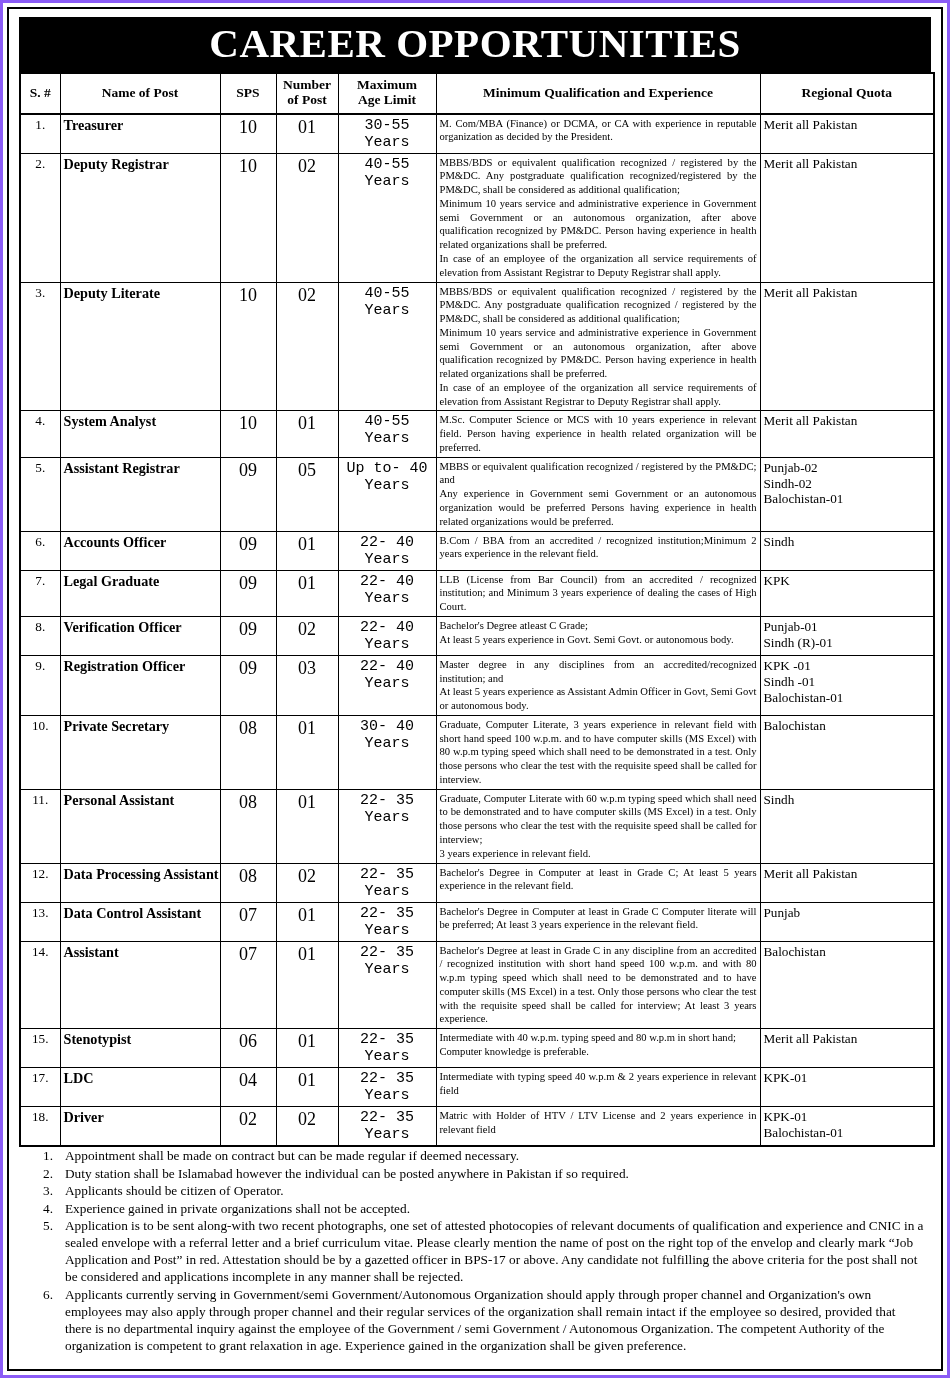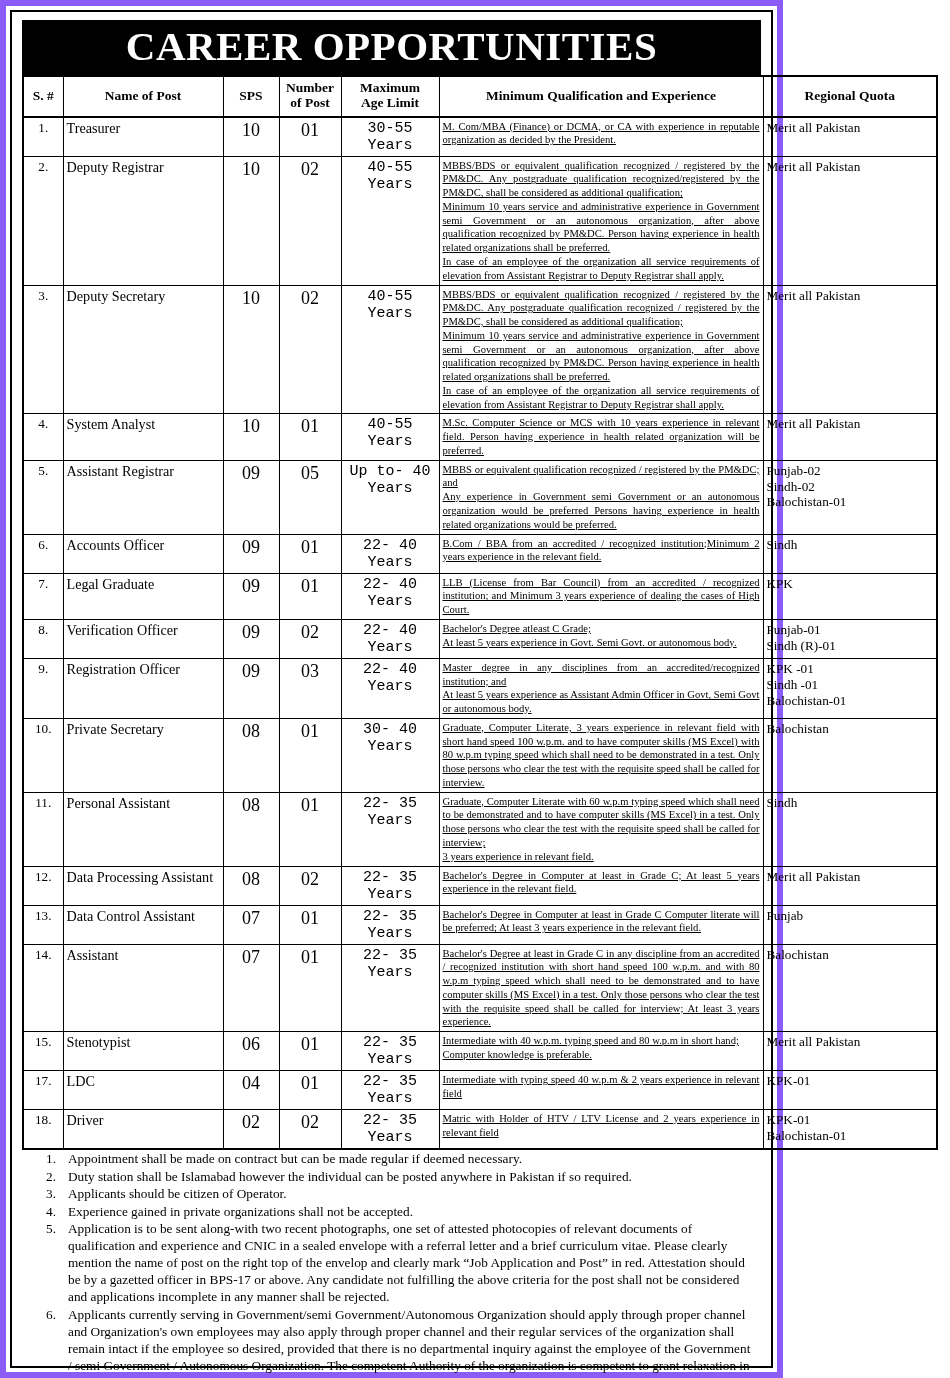--- a/index.html
+++ b/index.html
@@ -11,23 +11,23 @@
     width: 950px;
     height: 1378px;
     font-family: "Liberation Serif", "DejaVu Serif", serif;
     color: #000000;
     overflow: hidden;
   }
 
   
   .page-frame {
     box-sizing: border-box;
-    width: 783px;
+    width: 950px;
     height: 1378px;
-    border: 6px solid #8b5cf6;
+    border: 3px solid #8b5cf6;
     padding: 4px;
     background: #fff;
   }
   .page-inner {
     box-sizing: border-box;
     width: 100%;
     height: 100%;
     border: 2px solid #000;
     padding: 6px 10px 6px 10px;
     background: #fff;
@@ -90,21 +90,21 @@
   col.c-age   { width: 98px; }
   col.c-qual  { width: 324px; }
   col.c-quota { width: 174px; }
 
   td.sn {
     text-align: center;
     font-size: 13.2px;
     padding-top: 5px;
   }
   td.post {
-    font-weight: normal;
+    font-weight: bold;
     font-size: 14.2px;
     padding-top: 4px;
     padding-left: 8px;
     white-space: nowrap;
   }
   td.sps, td.num {
     text-align: center;
     font-size: 18px;
     padding-top: 5px;
   }
@@ -112,21 +112,20 @@
     text-align: center;
     font-size: 15px;
     padding-top: 5px;
     font-family: Liberation Mono, monospace;
   }
   td.qual {
     font-size: 10.6px;
     line-height: 1.30;
     text-align: justify;
     padding: 4px 5px 3px 5px;
-    text-decoration: underline;
   }
   td.quota {
     font-size: 13.2px;
     line-height: 1.20;
     padding: 4px 4px 3px 7px;
     vertical-align: top;
   }
   td.quota .qline { display: block; white-space: nowrap; }
   td.qual .ql { display: block; }
 
@@ -223,21 +222,21 @@
               <span class="ql">MBBS/BDS or equivalent qualification recognized / registered by the PM&amp;DC. Any postgraduate qualification recognized/registered by the PM&amp;DC, shall be considered as additional qualification;</span>
               <span class="ql">Minimum 10 years service and administrative experience in Government semi Government or an autonomous organization, after above qualification recognized by PM&amp;DC. Person having experience in health related organizations shall be preferred.</span>
               <span class="ql">In case of an employee of the organization all service requirements of elevation from Assistant Registrar to Deputy Registrar shall apply.</span>
             </td>
             <td class="quota">
               <span class="qline">Merit all Pakistan</span>
             </td>
           </tr>
           <tr>
             <td class="sn">3.</td>
-            <td class="post">Deputy Secretary</td>
+            <td class="post">Deputy Literate</td>
             <td class="sps">10</td>
             <td class="num">02</td>
             <td class="age">40-55 Years</td>
             <td class="qual">
               <span class="ql">MBBS/BDS or equivalent qualification recognized / registered by the PM&amp;DC. Any postgraduate qualification recognized / registered by the PM&amp;DC, shall be considered as additional qualification;</span>
               <span class="ql">Minimum 10 years service and administrative experience in Government semi Government or an autonomous organization, after above qualification recognized by PM&amp;DC. Person having experience in health related organizations shall be preferred.</span>
               <span class="ql">In case of an employee of the organization all service requirements of elevation from Assistant Registrar to Deputy Registrar shall apply.</span>
             </td>
             <td class="quota">
               <span class="qline">Merit all Pakistan</span>

